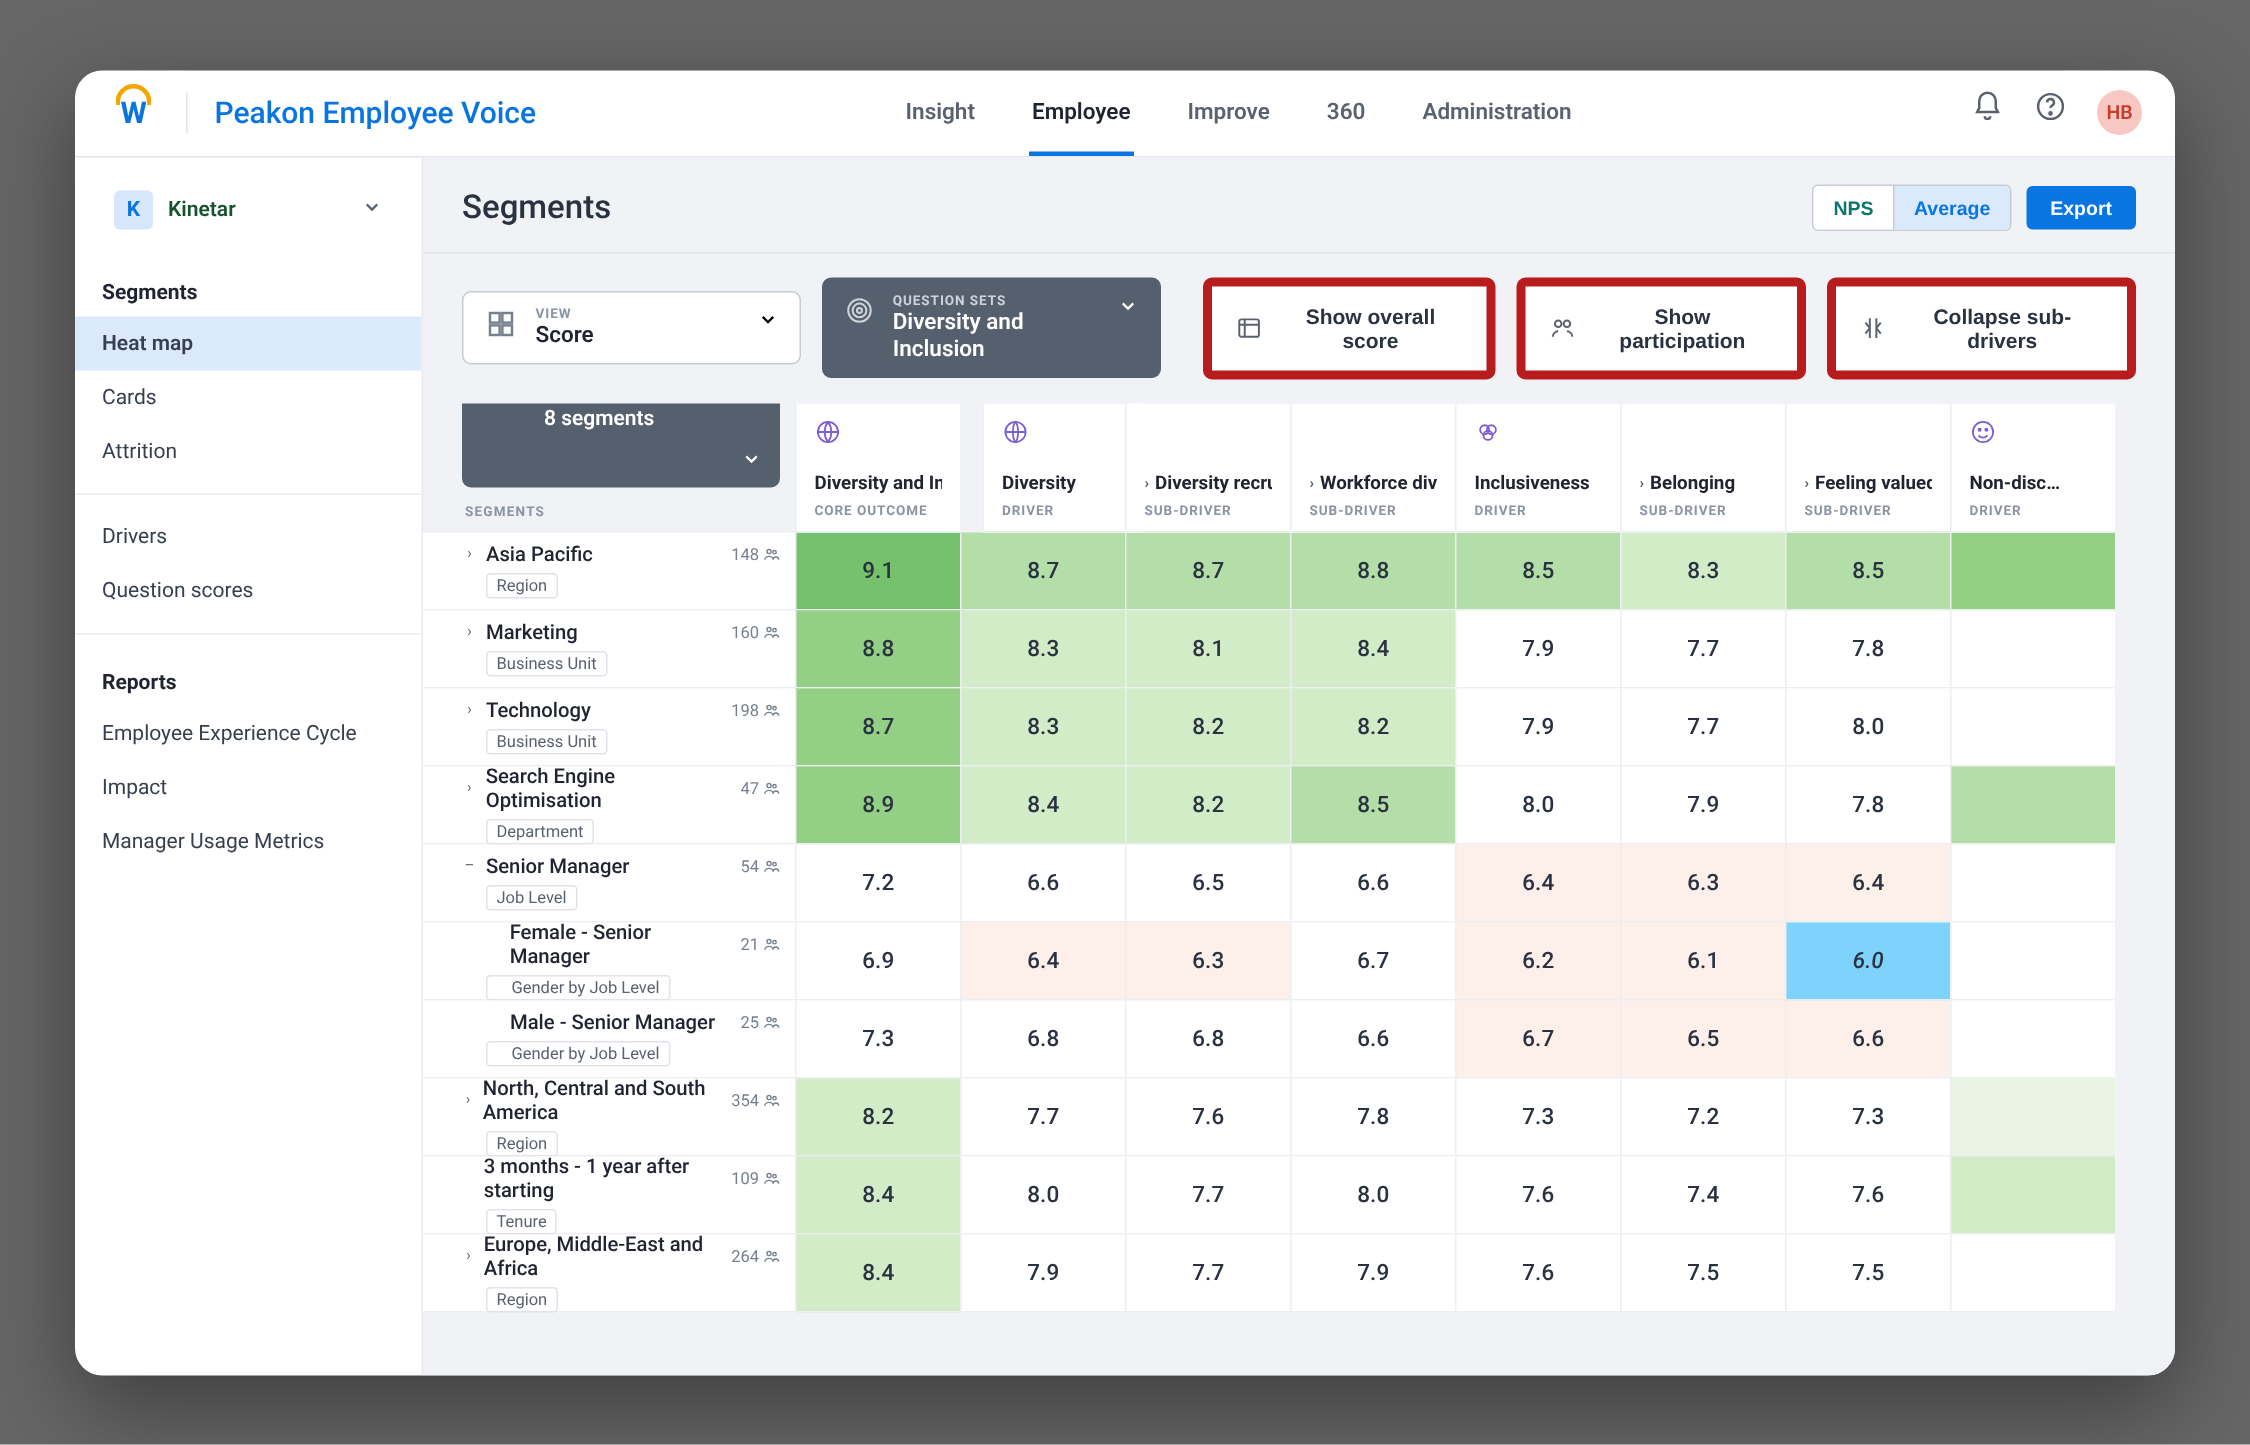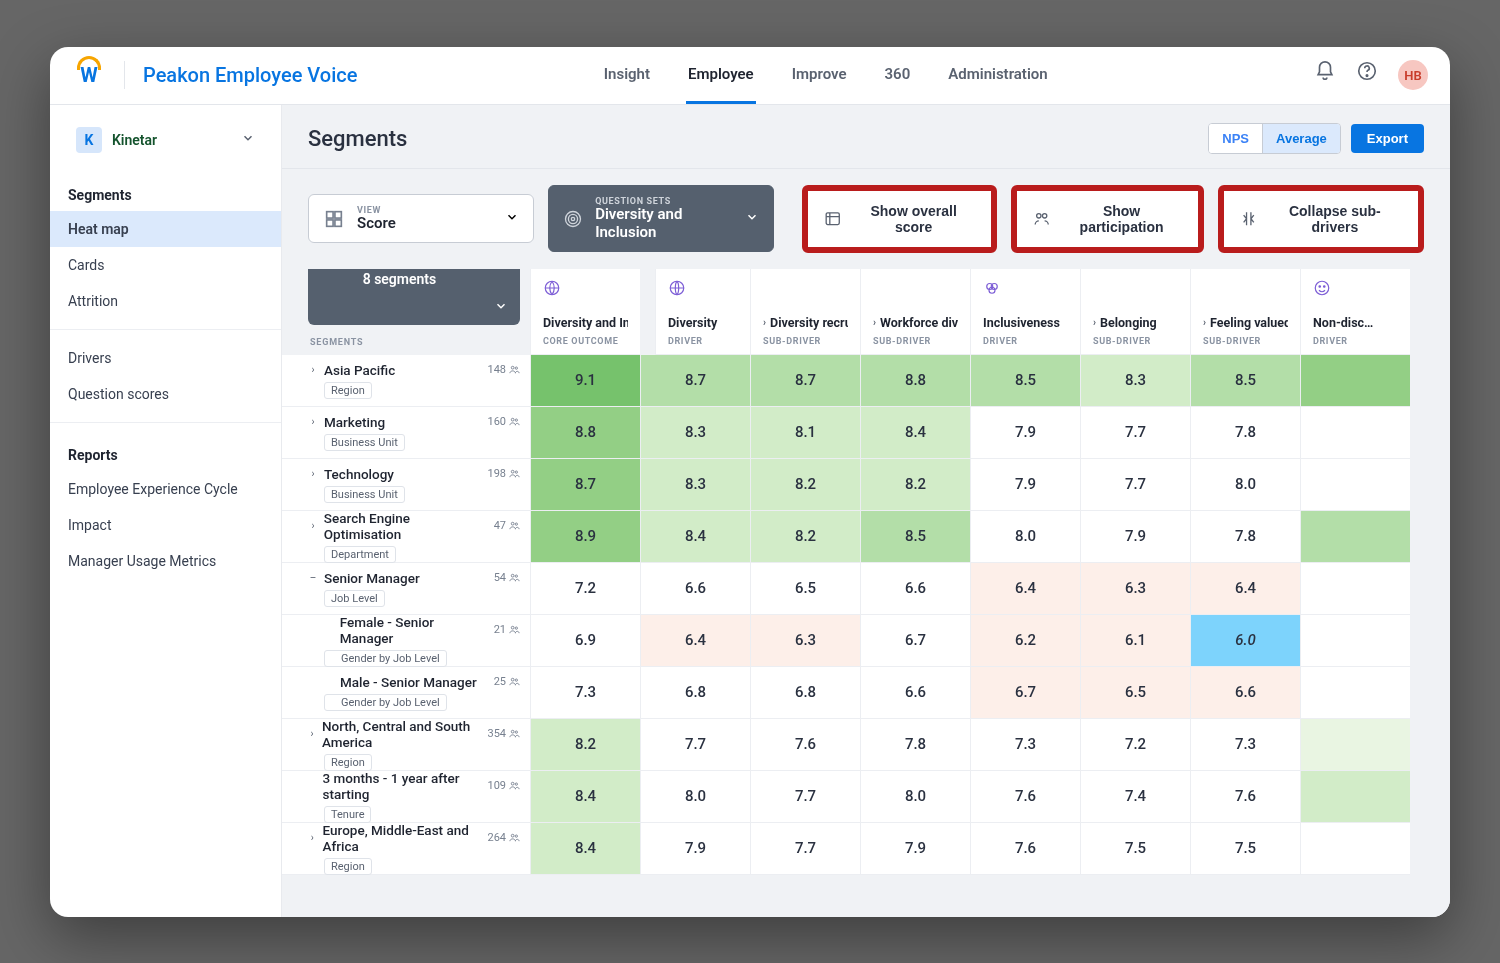--- a/index.html
+++ b/index.html
@@ -69,27 +69,27 @@
   .side-sep { height: 1px; background: #eceef2; margin: 10px 0; }
   
   .main { flex: 1; background: #f0f2f5; display: flex; flex-direction: column; overflow: hidden; }
   .page-header {
     display: flex; align-items: center; padding: 18px 26px 14px;
     border-bottom: 1px solid #e3e6eb;
   }
   .page-title { font-size: 22px; font-weight: 500; color: #2a3140; }
   .header-right { margin-left: auto; display: flex; align-items: center; gap: 10px; }
   .seg-toggle { display:flex; border:1px solid #c7ccd4; border-radius:4px; overflow:hidden; background:#fff; }
-  .seg-toggle button { border:none; background:#fff; padding: 7px 13px; font-size:13px; font-weight:600; color:#3b82f6; cursor:pointer; }
+  .seg-toggle button { border:none; background:#fff; padding: 7px 13px; font-size:13px; font-weight:600; color:#0f766e; cursor:pointer; }
   .seg-toggle button.active { background:#dbe9fc; color:#0875e1;}
   .seg-toggle button + button { border-left:1px solid #c7ccd4; }
   .export-btn { background:#0875e1; color:#fff; border:none; border-radius:4px; padding:7px 16px; font-size:13px; font-weight:600; cursor:pointer; }
   
   .toolbar { display:flex; align-items:center; gap: 14px; padding: 16px 26px; }
-  .pill { display:flex; align-items:center; gap:12px; border-radius:6px; padding: 10px 14px; cursor:pointer; }
+  .pill { display:flex; gap:12px; border-radius:6px; padding: 10px 14px; cursor:pointer; }
   .pill.white { background:#fff; border:1px solid #c7ccd4; }
   .pill.dark { background:#55606e; color:#fff; border:1px solid #55606e; }
   .pill .pill-body { display:flex; flex-direction:column; line-height:1.15; }
   .pill .pill-label { font-size:9px; letter-spacing:.07em; text-transform:uppercase; color:#8a93a2; font-weight:700; }
   .pill.dark .pill-label { color:#cfd4db; }
   .pill .pill-value { font-size:15px; font-weight:600; color:#1f2430; }
   .pill.dark .pill-value { color:#fff; }
   .pill .pill-icon { width:22px; height:22px; color:#77808f; display:flex; align-items:center; justify-content:center; }
   .pill.dark .pill-icon { color:#cfd4db; }
   .pill .pill-chev { margin-left:auto; color: inherit; }

